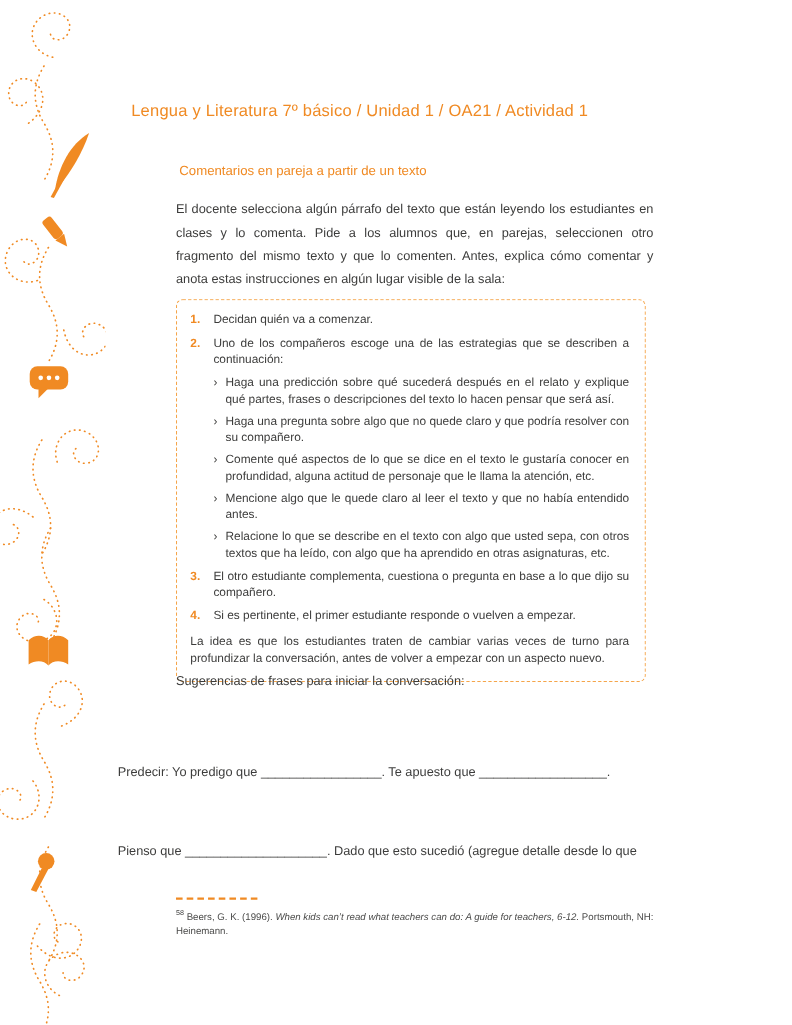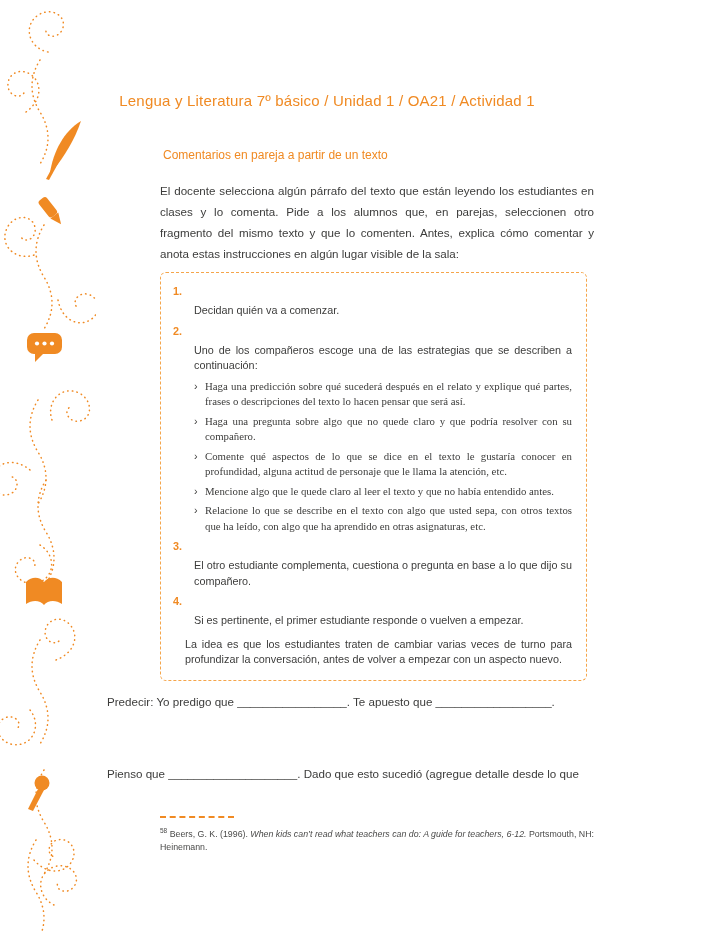--- a/index.html
+++ b/index.html
@@ -29,26 +29,26 @@
     position:absolute;left:160px;top:272px;width:427px;
     box-sizing:border-box;
     border:1.6px dashed #f5a54a;border-radius:6px;
     padding:11px 14px 12px 12px;
     font-size:10.8px;line-height:15.5px;
   }
   .box-title{color:#f08a23;font-weight:bold;font-size:11.2px;margin:0 0 9px 0;}
   .box-title sup{font-size:7.5px;}
   .step{display:grid;grid-template-columns:19px 1fr;column-gap:2px;margin:0 0 5px 0;}
   .step-num{color:#f08a23;font-weight:bold;}
-  .step-text{text-align:justify;margin-top:19px;}
+  .step-text{text-align:justify;}
   .bullets{margin:2px 0 5px 21px;}
   .bullet{display:grid;grid-template-columns:10px 1fr;column-gap:1px;margin:0 0 4px 0;}
   .bullet-marker{color:#3c3c3b;}
-  .bullet-text{text-align:justify;font-family:Liberation Serif, serif;}
-  .box-closing{margin-top:8px;text-align:justify;margin-left:12px;}
+  .bullet-text{text-align:justify;}
+  .box-closing{margin-top:8px;text-align:justify;}
   .suggestions-label{
     position:absolute;left:160px;top:613px;
     font-size:11.6px;
   }
   .fill-block{
     position:absolute;left:107px;top:642px;width:508px;
     font-size:11.6px;line-height:24px;white-space:pre-wrap;
   }
   .fill-line{white-space:pre-wrap;}
   .footnote-divider{
@@ -172,20 +172,21 @@
     </div>
 
     <div class="step">
       <span class="step-num">4.</span>
       <span class="step-text">Si es pertinente, el primer estudiante responde o vuelven a empezar.</span>
     </div>
 
     <div class="box-closing">La idea es que los estudiantes traten de cambiar varias veces de turno para profundizar la conversación, antes de volver a empezar con un aspecto nuevo.</div>
   </div>
 
+  <div class="suggestions-label">Sugerencias de frases para iniciar la conversación:</div>
 
   <div class="fill-block">
     <div class="fill-line">Predecir: Yo predigo que _________________. Te apuesto que __________________.</div>
     <div class="fill-line">Pienso que ____________________. Dado que esto sucedió (agregue detalle desde lo que</div>
     
   </div>
 
   <div class="footnote-divider"></div>
   <div class="footnote">
     <sup>58</sup><span> Beers, G. K. (1996). </span><span class="fn-italic">When kids can’t read what teachers can do: A guide for teachers, 6-12.</span><span> Portsmouth, NH: Heinemann.</span>

